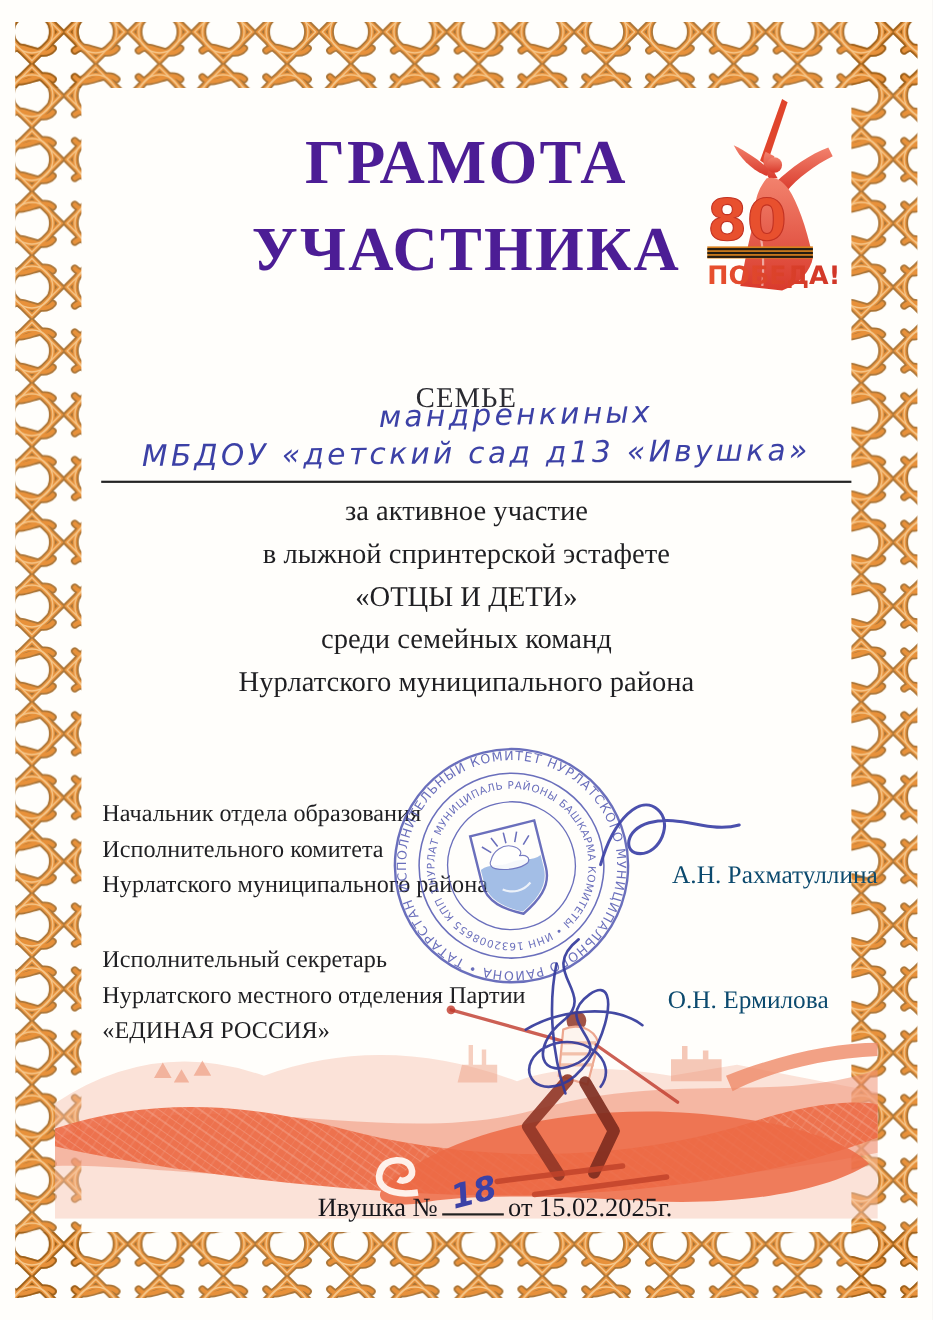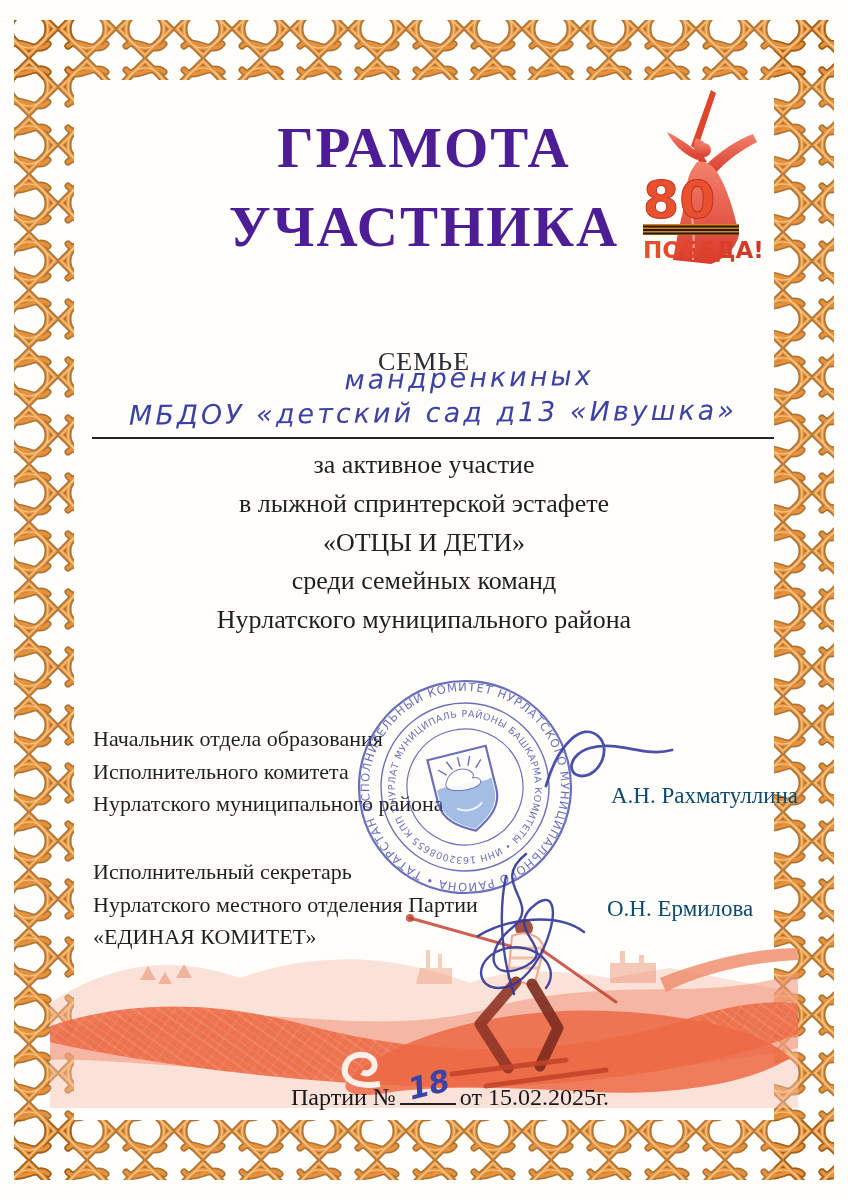--- a/index.html
+++ b/index.html
@@ -187,21 +187,21 @@
   <div class="abs sig-pos sig1-pos">
     <div>Начальник отдела образования</div>
     <div>Исполнительного комитета</div>
     <div>Нурлатского муниципального района</div>
   </div>
   <div class="abs sig-name sig1-name">А.Н. Рахматуллина</div>
 
   <div class="abs sig-pos sig2-pos">
     <div>Исполнительный секретарь</div>
     <div>Нурлатского местного отделения Партии</div>
-    <div>«ЕДИНАЯ КОМИТЕТ»</div>
+    <div>«ЕДИНАЯ РОССИЯ»</div>
   </div>
   <div class="abs sig-name sig2-name">О.Н. Ермилова</div>
 
   <svg class="abs" style="left:350px;top:672px" width="230" height="230" viewBox="0 0 230 230">
     <defs>
       <path id="ringOuter" d="M115,115 m-96,0 a96,96 0 1,1 192,0 a96,96 0 1,1 -192,0"></path>
       <path id="ringInner" d="M115,115 m-70,0 a70,70 0 1,1 140,0 a70,70 0 1,1 -140,0"></path>
     </defs>
     <g transform="rotate(-14 115 115)" opacity="0.82" fill="none" stroke="#4a50ae">
       <circle cx="115" cy="115" r="106" stroke-width="2.2"></circle>
@@ -227,16 +227,16 @@
   <svg class="abs" style="left:540px;top:718px" width="140" height="95" viewBox="0 0 140 95">
     <path d="M6 68 C 18 26 42 4 58 18 C 72 30 60 58 42 58 C 26 58 28 36 50 30 C 80 22 104 40 132 32" fill="none" stroke="#3c41a6" stroke-width="2.8" stroke-linecap="round" opacity="0.92"></path>
   </svg>
 
   <svg class="abs" style="left:448px;top:848px" width="150" height="155" viewBox="0 0 150 155">
     <path d="M78 6 C 40 36 96 54 64 80 C 34 104 42 136 78 118 C 112 100 52 82 88 56 C 122 32 100 124 62 138
              C 32 148 22 118 48 104 C 80 88 116 116 98 140 M30 88 C 60 70 110 64 136 84 M58 28 C 50 66 54 110 66 146" fill="none" stroke="#333a9b" stroke-width="2.4" stroke-linecap="round" opacity="0.92"></path>
   </svg>
 
   <div class="abs footer-line">
-    <span>Партии №</span><span class="order-blank"><span class="order-number">18</span></span><span>от 15.02.2025г.</span>
+    <span>Ивушка №</span><span class="order-blank"><span class="order-number">18</span></span><span>от 15.02.2025г.</span>
   </div>
 
 </div>
 
 </body></html>

